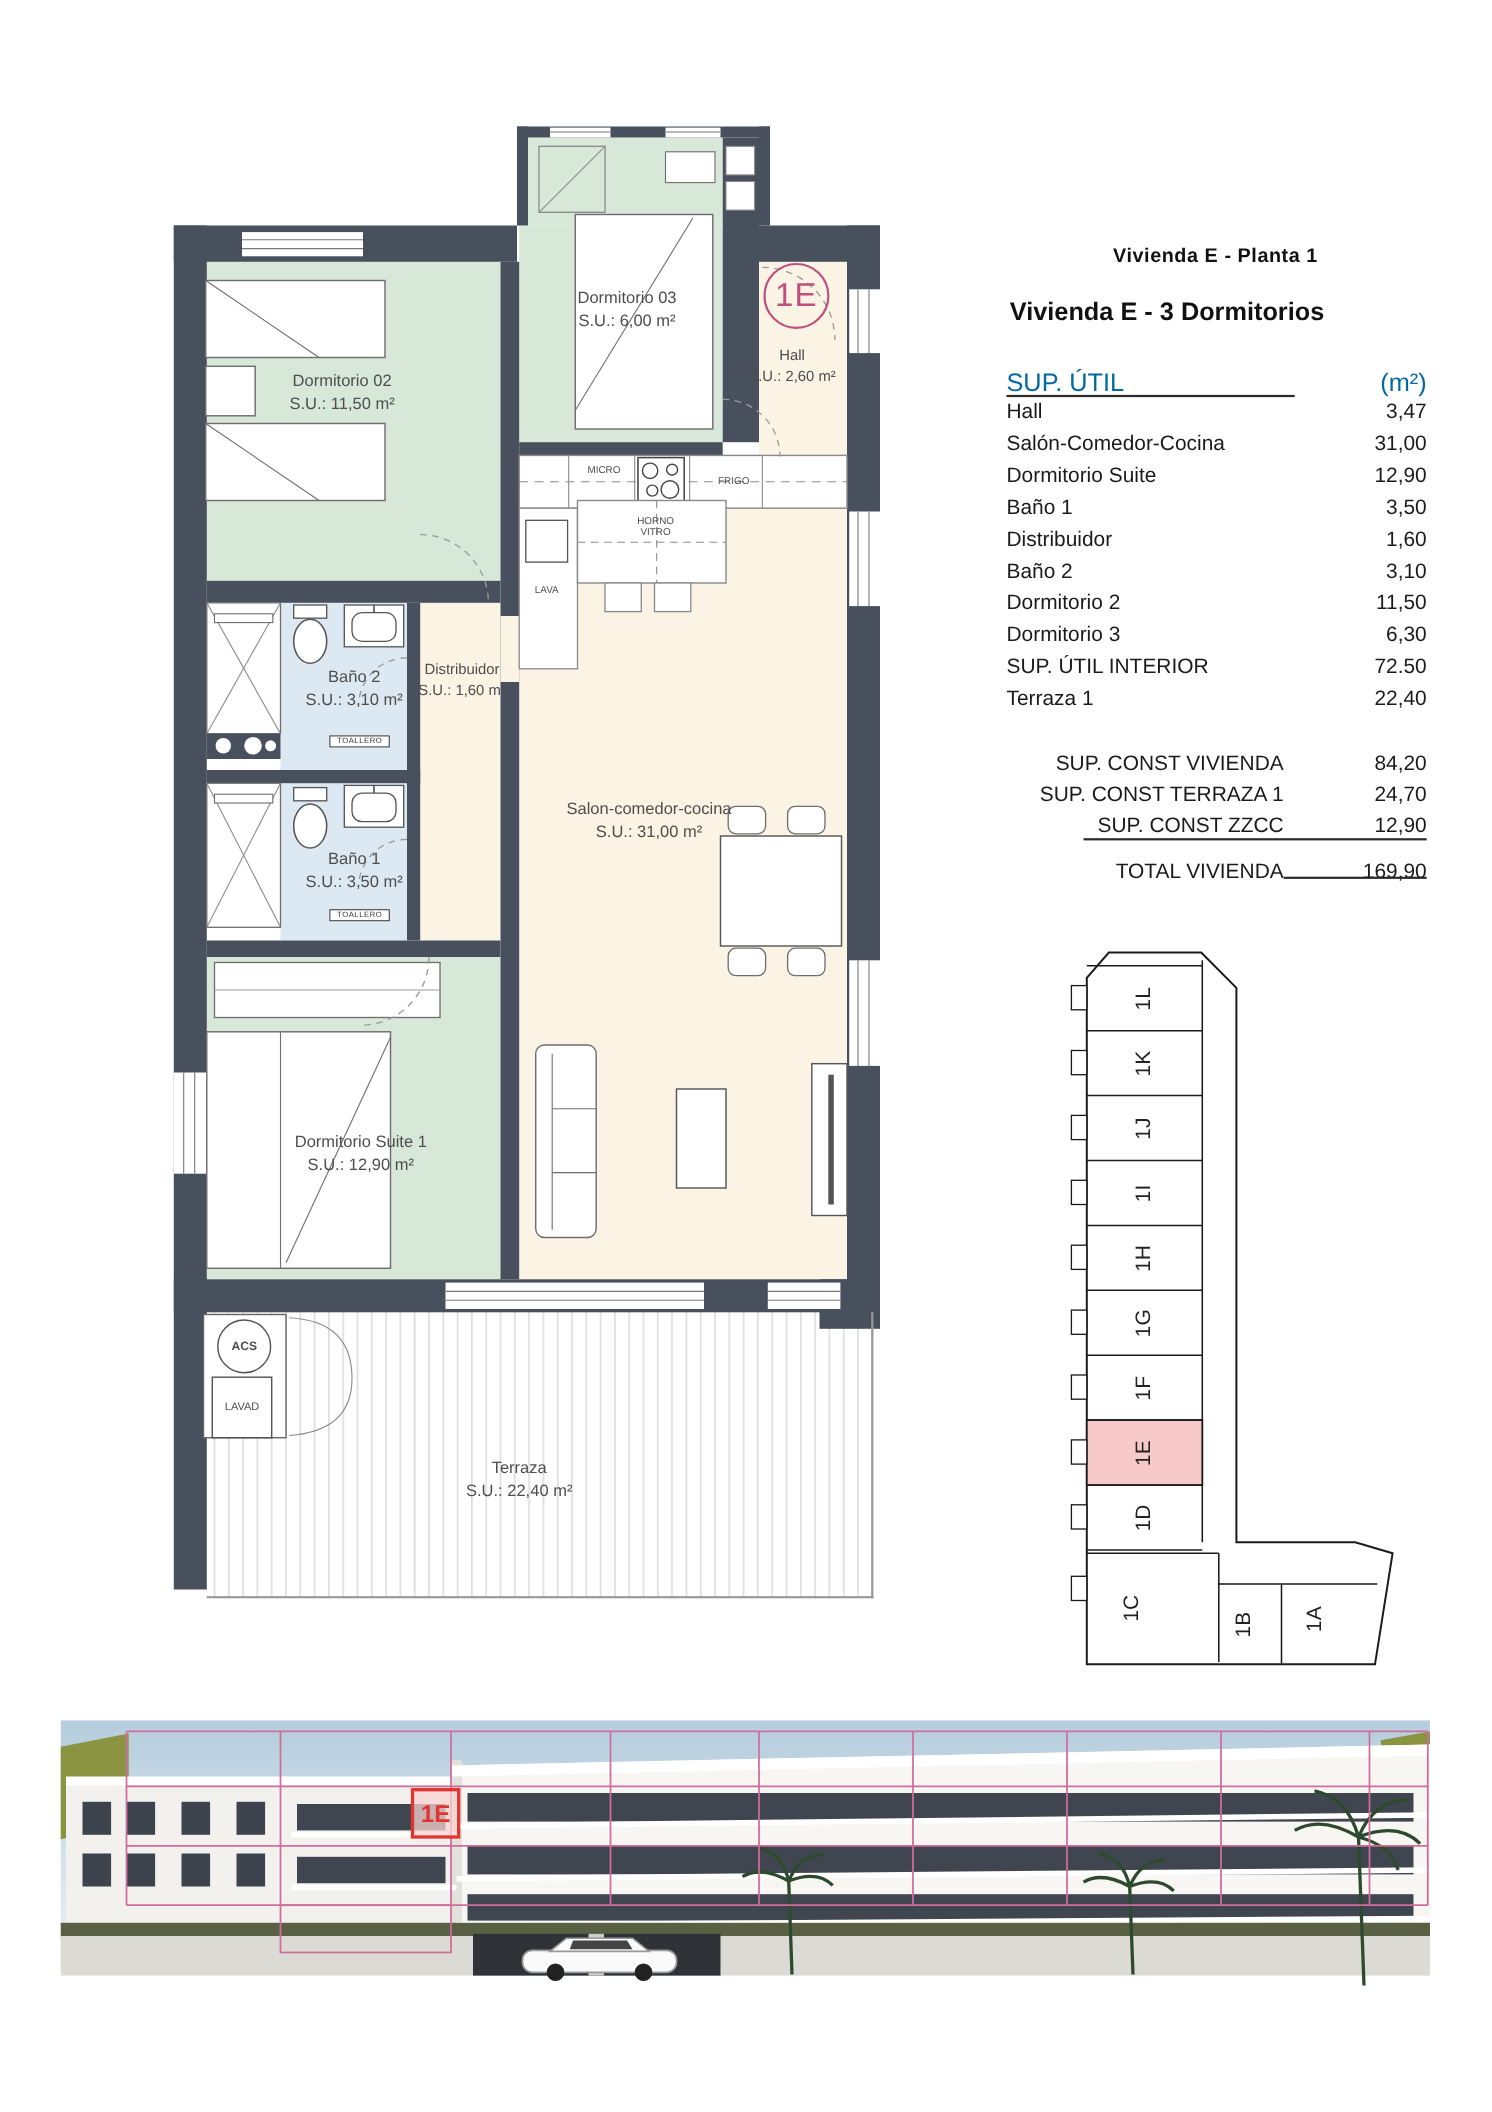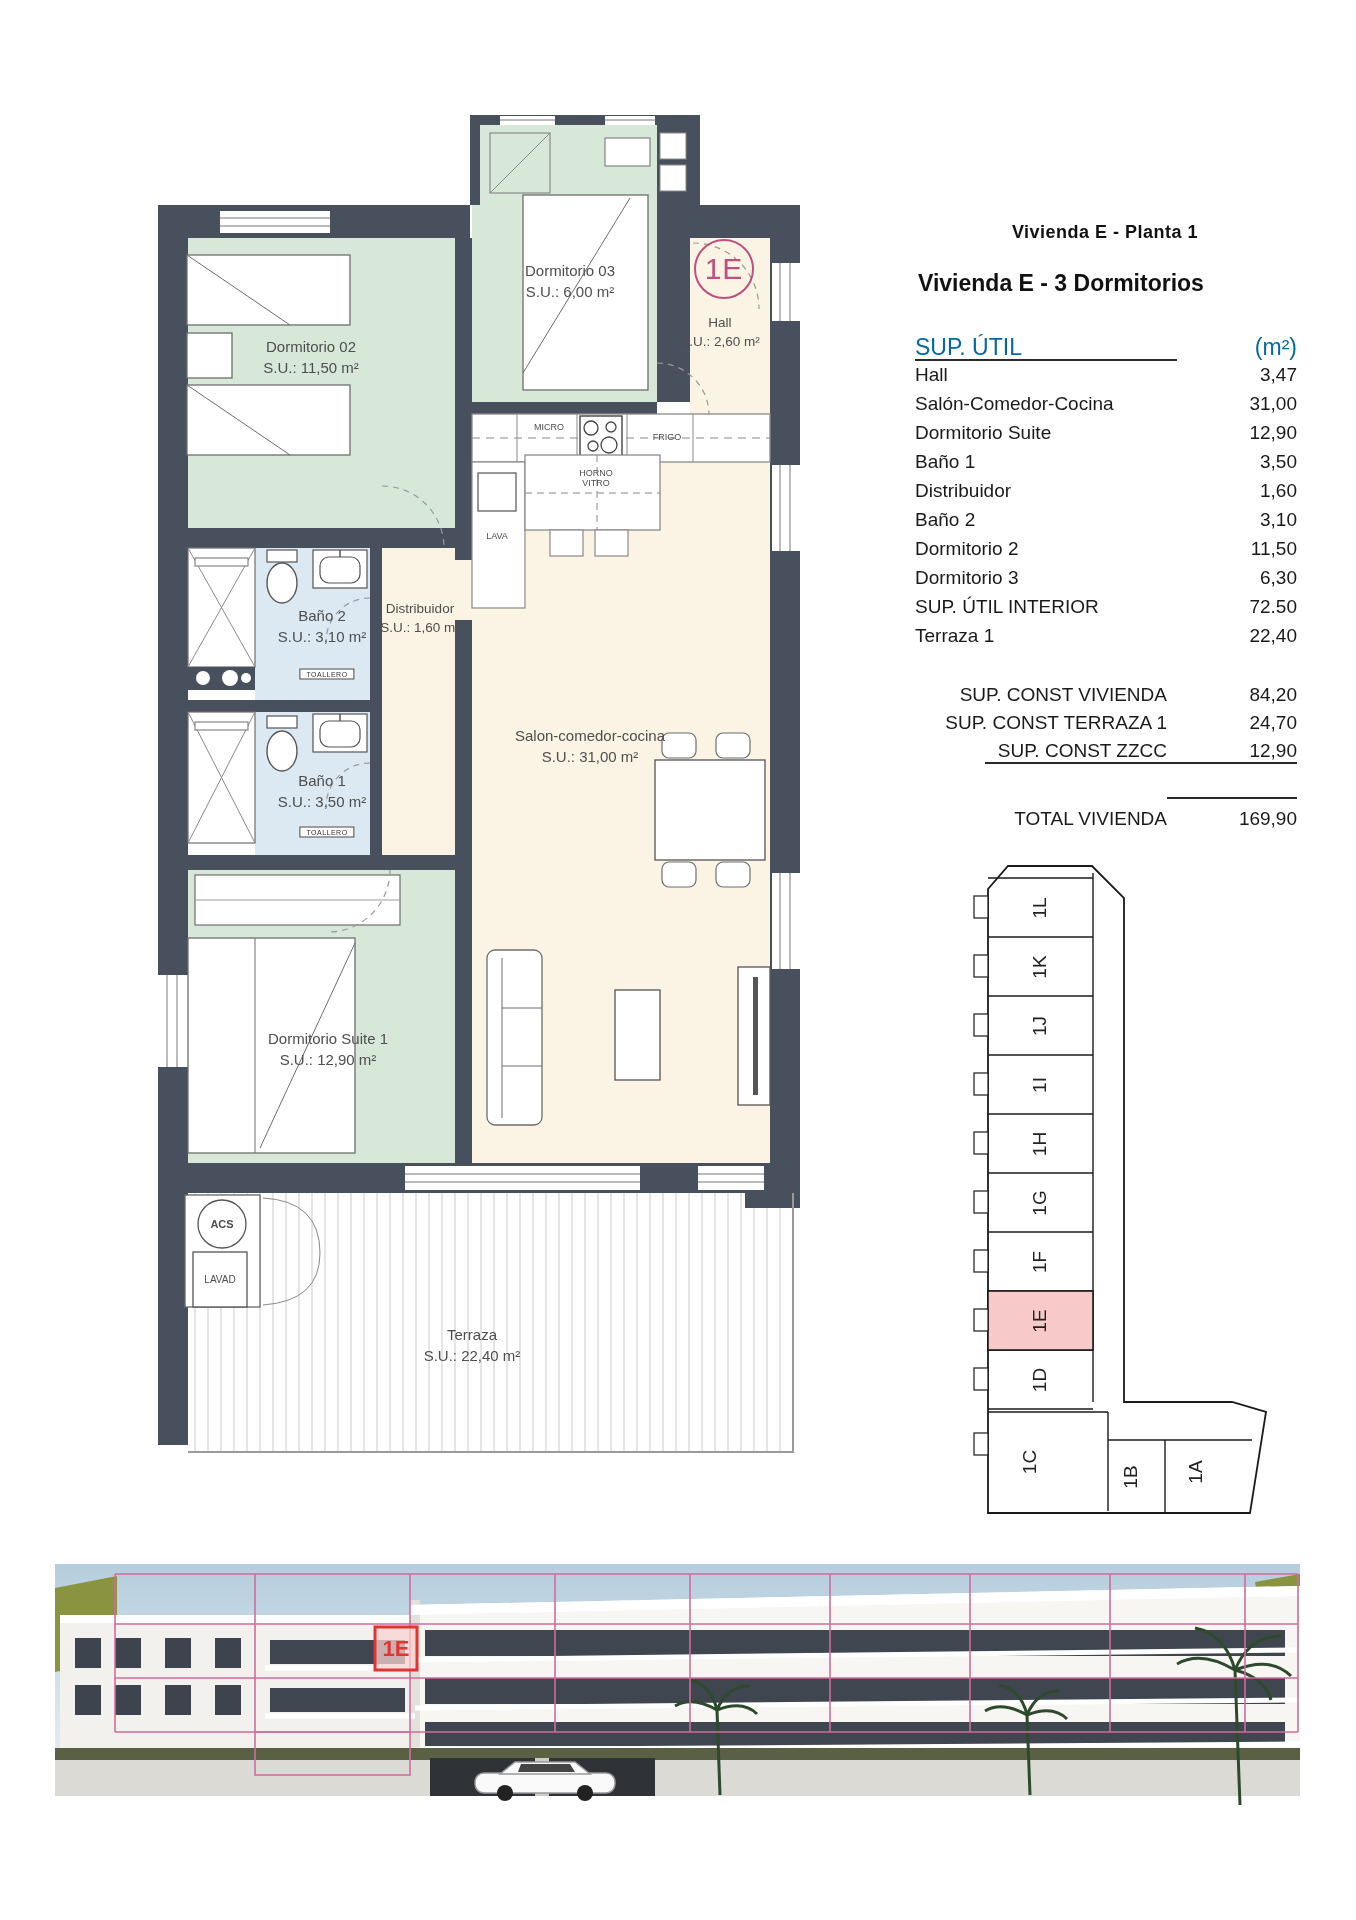--- a/index.html
+++ b/index.html
@@ -11,21 +11,21 @@
   .doc-subtitle{position:absolute;left:918px;top:270px;font-size:23px;font-weight:700;color:#111;}
   .tbl{position:absolute;left:915px;top:334px;width:382px;font-size:19px;color:#1a1a1a;}
   .tbl-head{display:flex;justify-content:space-between;height:26px;}
   .tbl-head .h{font-size:23px;color:#0369a1;}
   .tbl-underline{position:absolute;left:0;top:25px;width:262px;height:2px;background:#2a2a2a;}
   .tbl-row{display:flex;justify-content:space-between;height:29px;align-items:center;}
   .sumrow{display:flex;justify-content:flex-end;height:28px;align-items:flex-end;}
   .sumrow .lab{text-align:right;}
   .sumrow .val{width:130px;text-align:right;}
   .totline{position:absolute;left:985px;top:762px;width:312px;height:2px;background:#2a2a2a;}
-  .totrow{position:absolute;left:915px;top:808px;width:382px;display:flex;justify-content:flex-end;font-size:19px;color:#1a1a1a;}
+  .totrow{position:absolute;left:915px;top:782px;width:382px;display:flex;justify-content:flex-end;font-size:19px;color:#1a1a1a;}
   .totrow .val{width:130px;text-align:right;}
   .totunderline{position:absolute;left:1167px;top:797px;width:130px;height:2px;background:#2a2a2a;}
   
   .room-label{position:absolute;transform:translate(-50%,-50%);text-align:center;
               font-size:15px;color:#4e4e4e;line-height:21px;white-space:nowrap;z-index:6;}
   .room-label.small{font-size:13.5px;line-height:19px;}
   .fixture-label{position:absolute;transform:translate(-50%,-50%);font-size:9px;color:#4e4e4e;
                  text-align:center;line-height:10px;white-space:nowrap;z-index:6;}
   .toallero{position:absolute;transform:translate(-50%,-50%);font-size:7px;color:#333;border:1px solid #444;
             background:#fff;padding:1px 6px;letter-spacing:.5px;z-index:6;}

